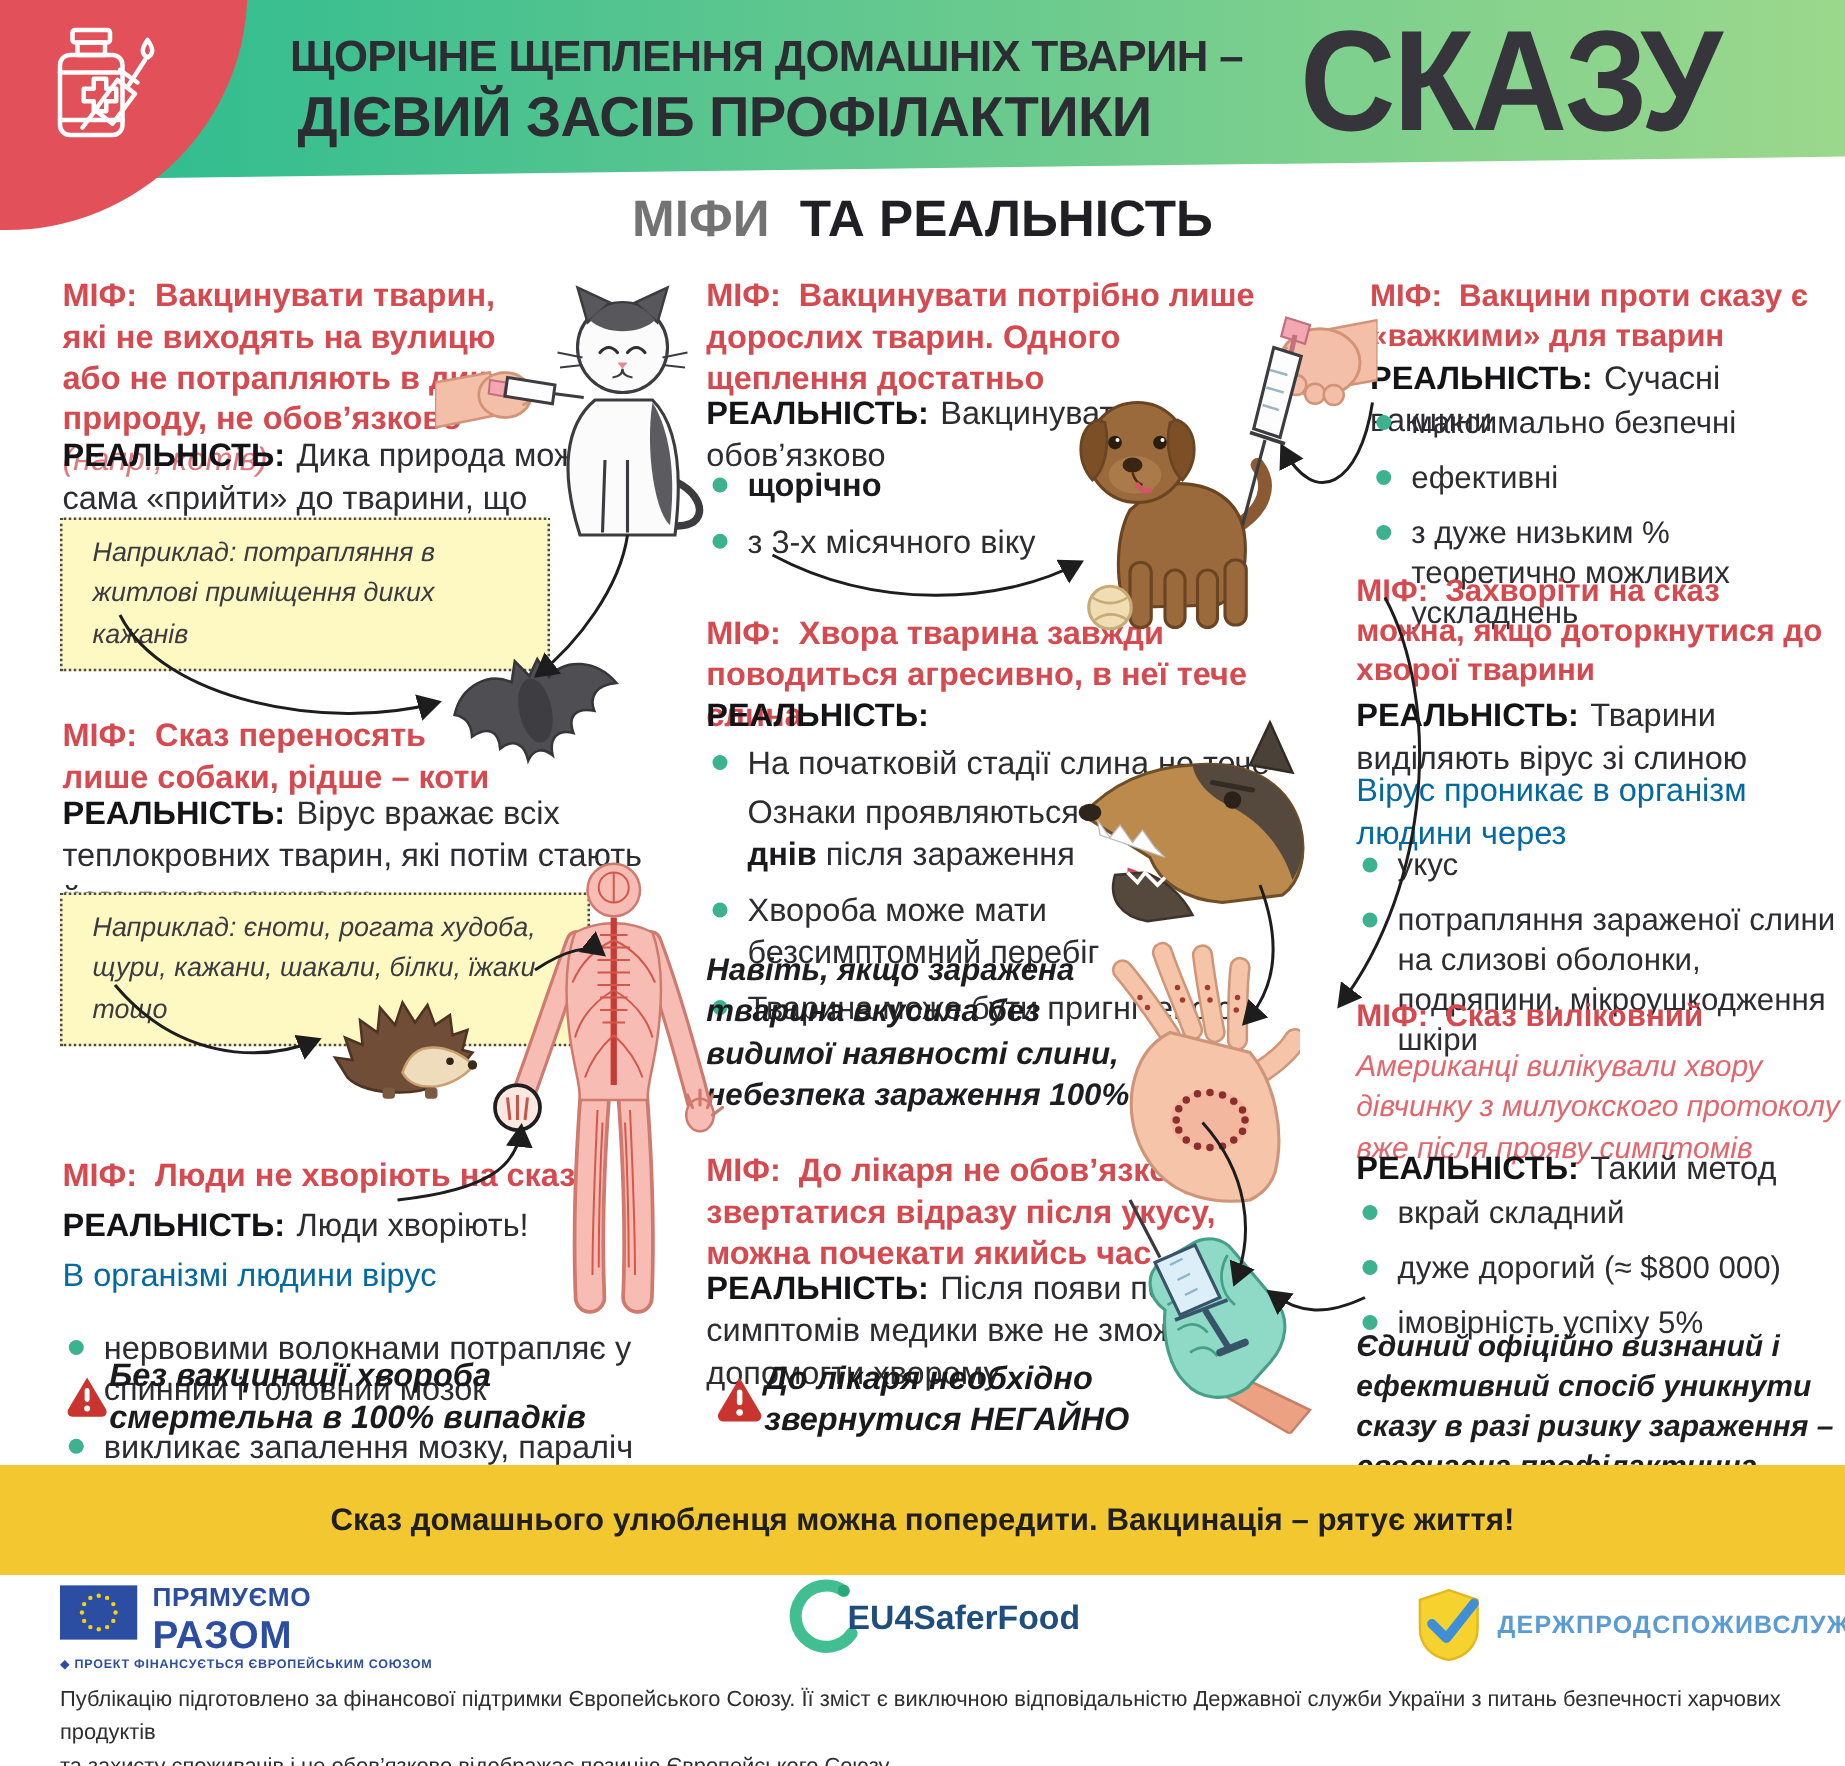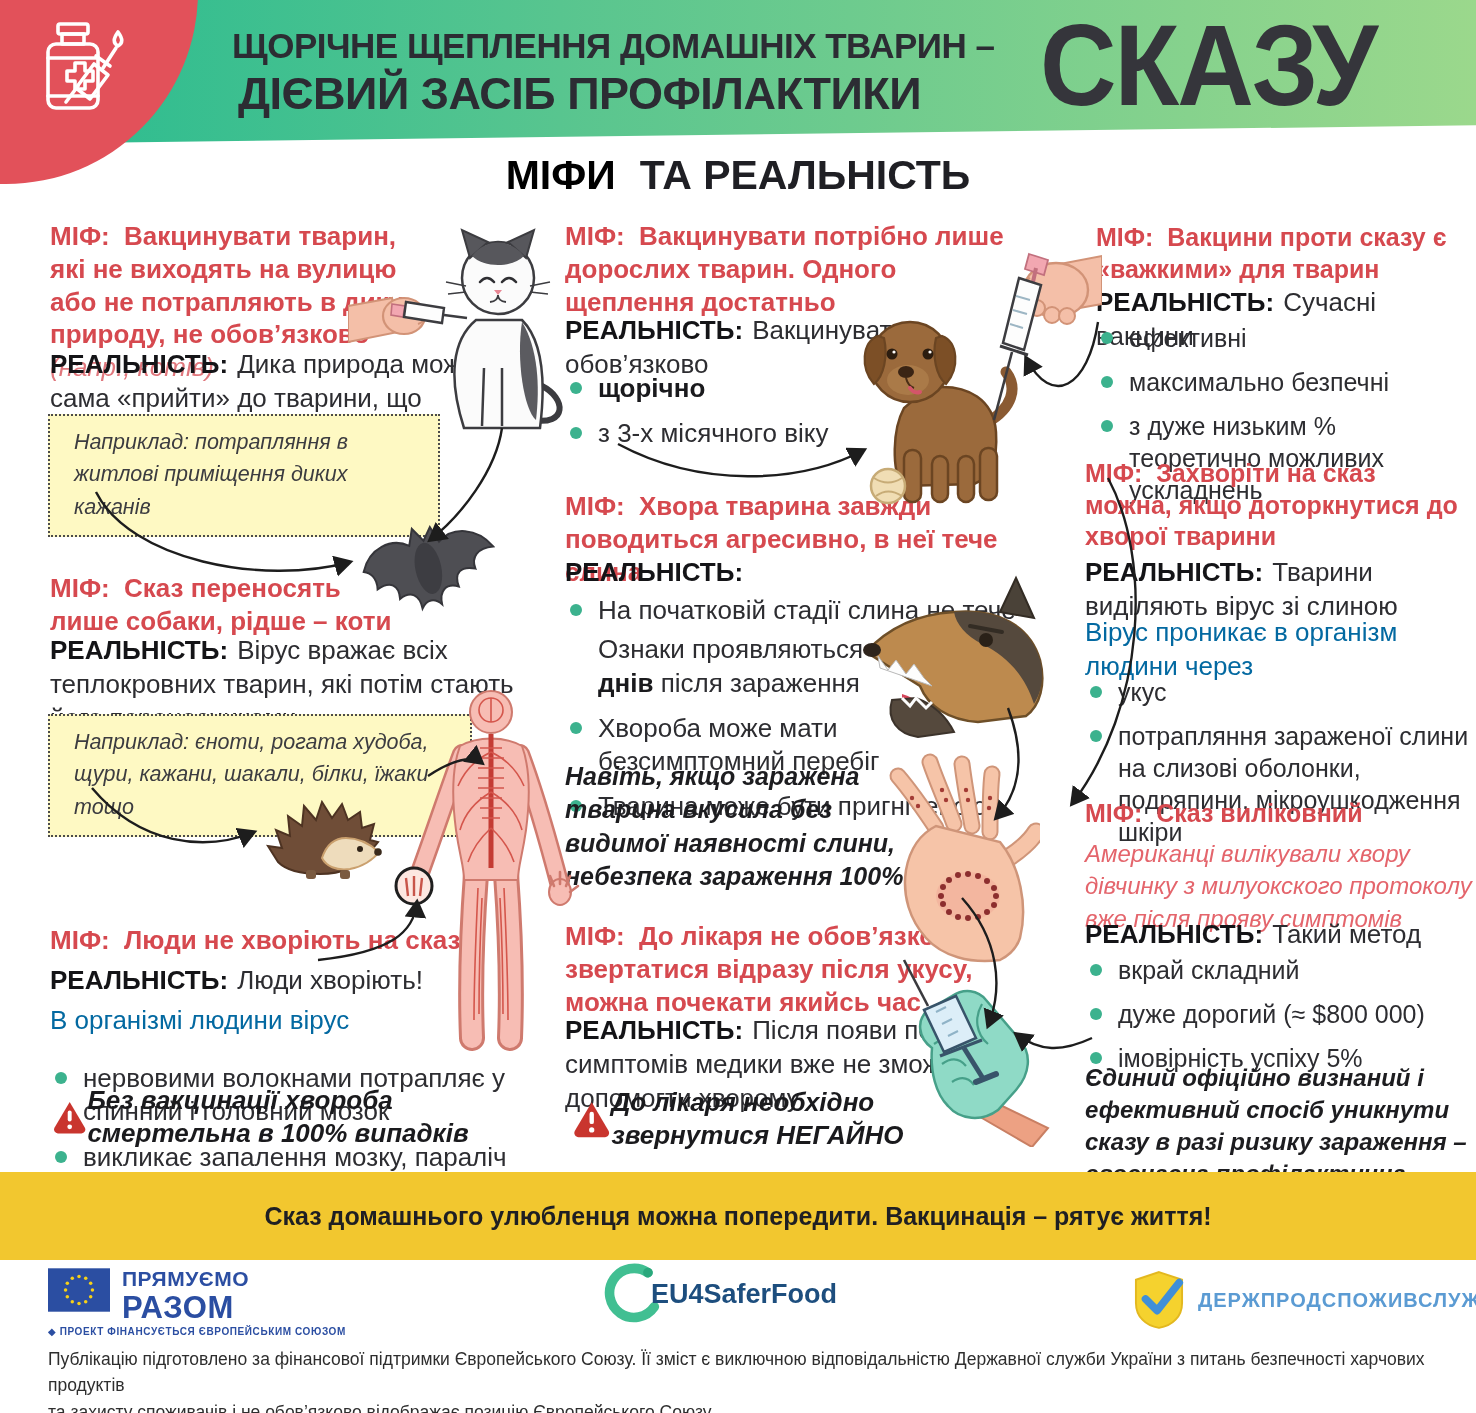--- a/index.html
+++ b/index.html
@@ -12,21 +12,21 @@
         background:linear-gradient(90deg,#27bb90 0%,#58c58f 38%,#9bd88c 100%);
         clip-path:polygon(0 0,100% 0,100% 87%,0 100%);}
   .red-circle{position:absolute;left:-186px;top:-200px;width:384px;height:384px;border-radius:50%;background:#e2515a;}
   .vaccine-icon{position:absolute;left:36px;top:18px;}
   .t1{position:absolute;left:232px;top:26px;font-size:35px;font-weight:800;color:#2c2c33;letter-spacing:-.5px;white-space:nowrap;}
   .t2{position:absolute;left:238px;top:68px;font-size:45px;font-weight:800;color:#2c2c33;letter-spacing:-.5px;white-space:nowrap;}
   .big-title{position:absolute;left:1040px;top:0px;font-size:106px;font-weight:800;color:#35353b;
              letter-spacing:-2px;transform:scaleY(1.08);transform-origin:top left;white-space:nowrap;}
   .subtitle{position:absolute;left:0;top:152px;width:100%;text-align:center;
             font-size:41px;font-weight:800;color:#1f1f24;}
-  .subtitle .acc{color:#000000;margin-right:24px;}
+  .subtitle .acc{color:#737373;margin-right:24px;}
 
   
   .abs{position:absolute;}
   .myth-h{font-size:26px;font-weight:800;color:#d6494f;line-height:1.26;margin:0;}
   .myth-h .lbl{margin-right:.55em;}
   .myth-h .note{font-style:italic;font-weight:500;color:#e0777d;}
   .reality{font-size:26px;color:#2d2d31;line-height:1.3;margin:0;}
   .reality .lbl{font-weight:800;color:#141417;margin-right:.35em;}
   .para{font-size:26px;color:#0369a1;line-height:1.3;margin:0;}
   .bullets{margin:0;padding:0;list-style:none;font-size:26px;color:#2d2d31;}
@@ -47,21 +47,21 @@
   .banner{position:absolute;left:0;top:1172px;width:1476px;height:88px;background:#f2c72f;
           display:flex;align-items:center;justify-content:center;
           font-size:25px;font-weight:800;color:#1f1f23;}
 
   
   .eu-logo{position:absolute;left:48px;top:1268px;display:flex;gap:12px;align-items:flex-start;}
   .eu-txt{line-height:1;color:#2b4ea2;}
   .eu-t1{font-size:21px;font-weight:700;letter-spacing:.5px;}
   .eu-t2{font-size:31px;font-weight:800;letter-spacing:.5px;margin-top:3px;}
   .eu-note{position:absolute;left:48px;top:1326px;font-size:10px;color:#2b4ea2;letter-spacing:.6px;font-weight:600;}
-  .eu4-logo{position:absolute;left:601px;top:1262px;display:flex;align-items:center;}
+  .eu4-logo{position:absolute;left:628px;top:1262px;display:flex;align-items:center;}
   .eu4-text{font-size:27px;font-weight:800;color:#1d4e7e;margin-left:-14px;}
   .dpss-logo{position:absolute;left:1134px;top:1270px;display:flex;align-items:center;gap:14px;}
   .dpss-text{font-size:20px;font-weight:600;color:#5b9bd3;letter-spacing:1px;}
   .fineprint{position:absolute;left:48px;top:1346px;width:1412px;font-size:17.5px;color:#2e2e2e;line-height:1.5;}
 </style>
 </head>
 <body>
 
 <div class="canvas">
 
@@ -178,22 +178,22 @@
   </div>
 
   <div class="rcol">
     <p class="myth-h abs" style="left:1096px;top:222px;width:360px;">
       <span class="lbl">МІФ:</span><span>Вакцини проти сказу є «важкими» для тварин</span>
     </p>
     <p class="reality abs" style="left:1096px;top:286px;width:370px;">
       <span class="lbl">РЕАЛЬНІСТЬ:</span><span>Сучасні вакцини</span>
     </p>
     <ul class="bullets abs" style="left:1092px;top:322px;width:380px;">
+      <li>максимально безпечні</li>
       <li>ефективні</li>
-      <li>максимально безпечні</li>
       <li>з дуже низьким % теоретично можливих ускладнень</li>
     </ul>
 
     <p class="myth-h abs" style="left:1085px;top:458px;width:380px;">
       <span class="lbl">МІФ:</span><span>Захворіти на сказ можна, якщо доторкнутися до хворої тварини</span>
     </p>
     <p class="reality abs" style="left:1085px;top:556px;width:378px;">
       <span class="lbl">РЕАЛЬНІСТЬ:</span><span>Тварини виділяють вірус зі слиною</span>
     </p>
     <p class="para abs" style="left:1085px;top:616px;width:350px;">Вірус проникає в організм людини через</p>

